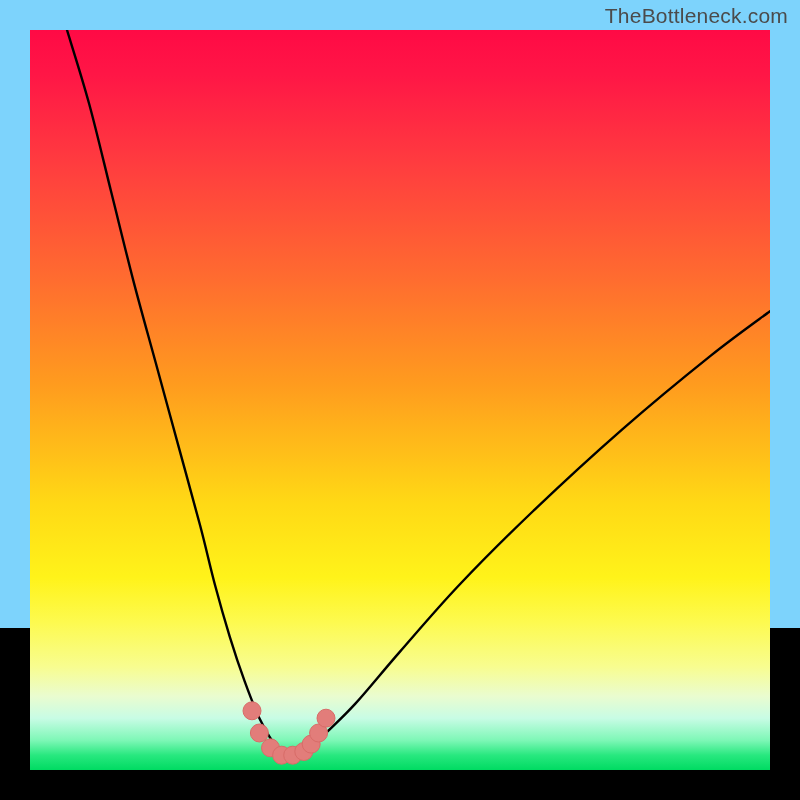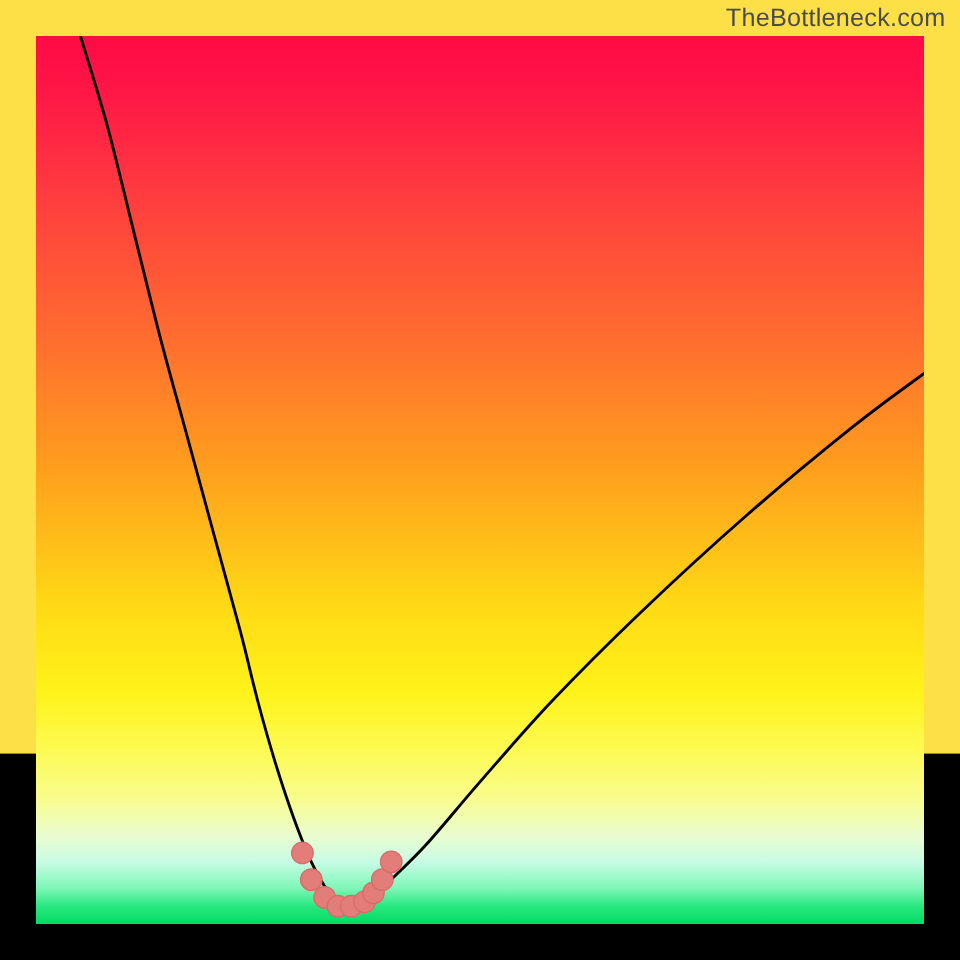--- a/index.html
+++ b/index.html
@@ -8,21 +8,21 @@
     width: 800px;
     height: 800px;
     overflow: hidden;
     background: #000;
     font-family: Arial, Helvetica, sans-serif;
   }
   .frame {
     position: absolute;
     top: 0; left: 0;
     width: 800px; height: 628px;
-    background: #fde047;
+    background: #7dd3fc;
   }
   .plot {
     position: absolute;
     top: 30px;
     left: 30px;
     width: 740px;
     height: 740px;
     
     background: linear-gradient(to bottom,
       #ff0a45 0%,

